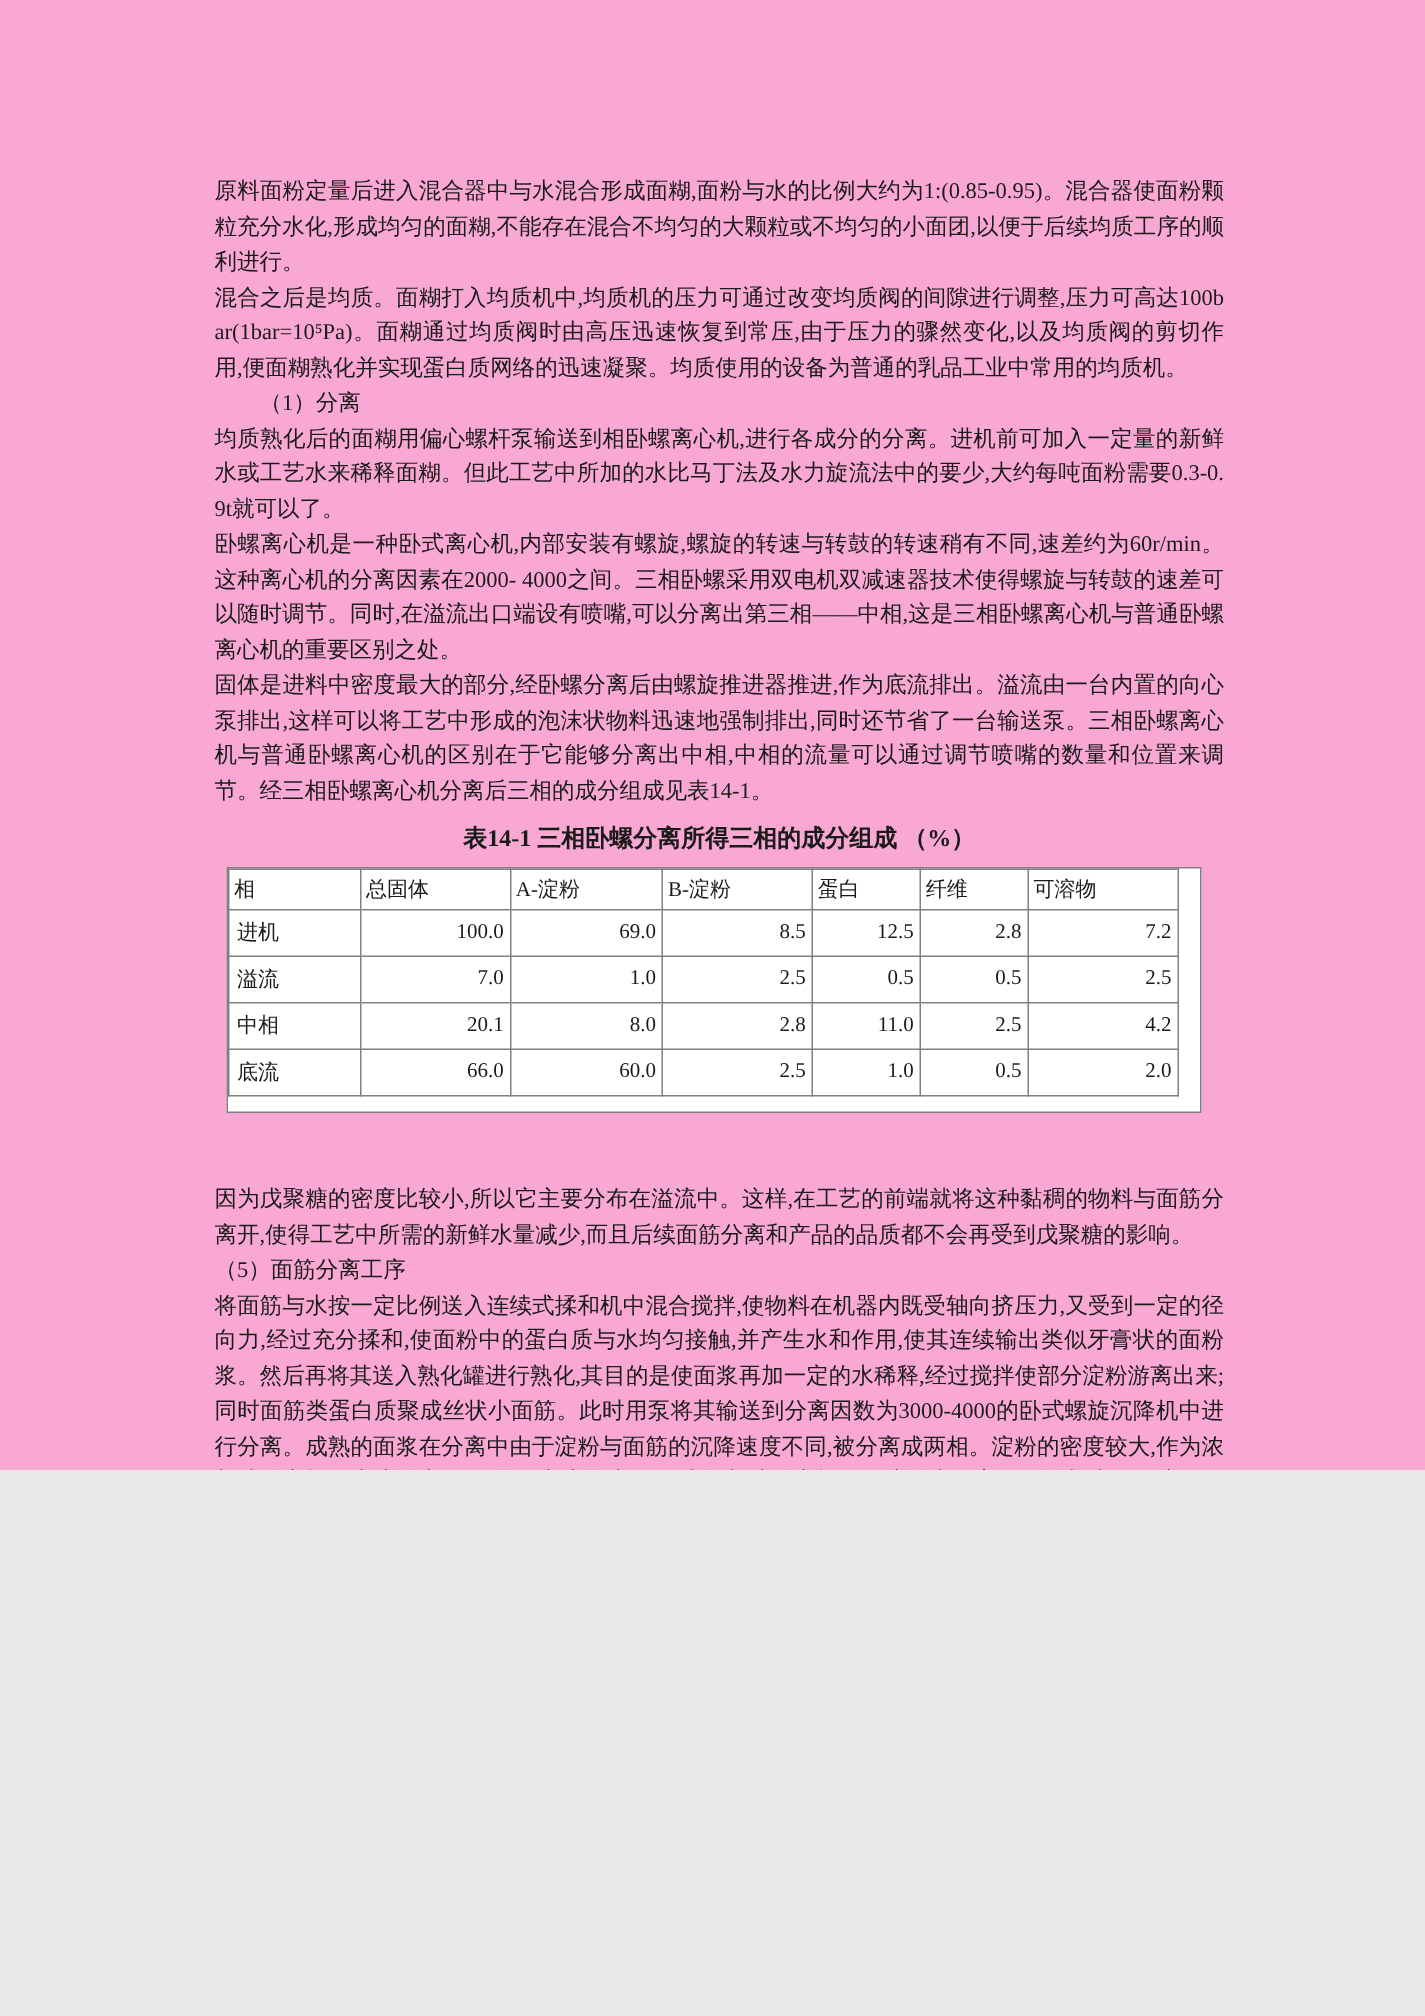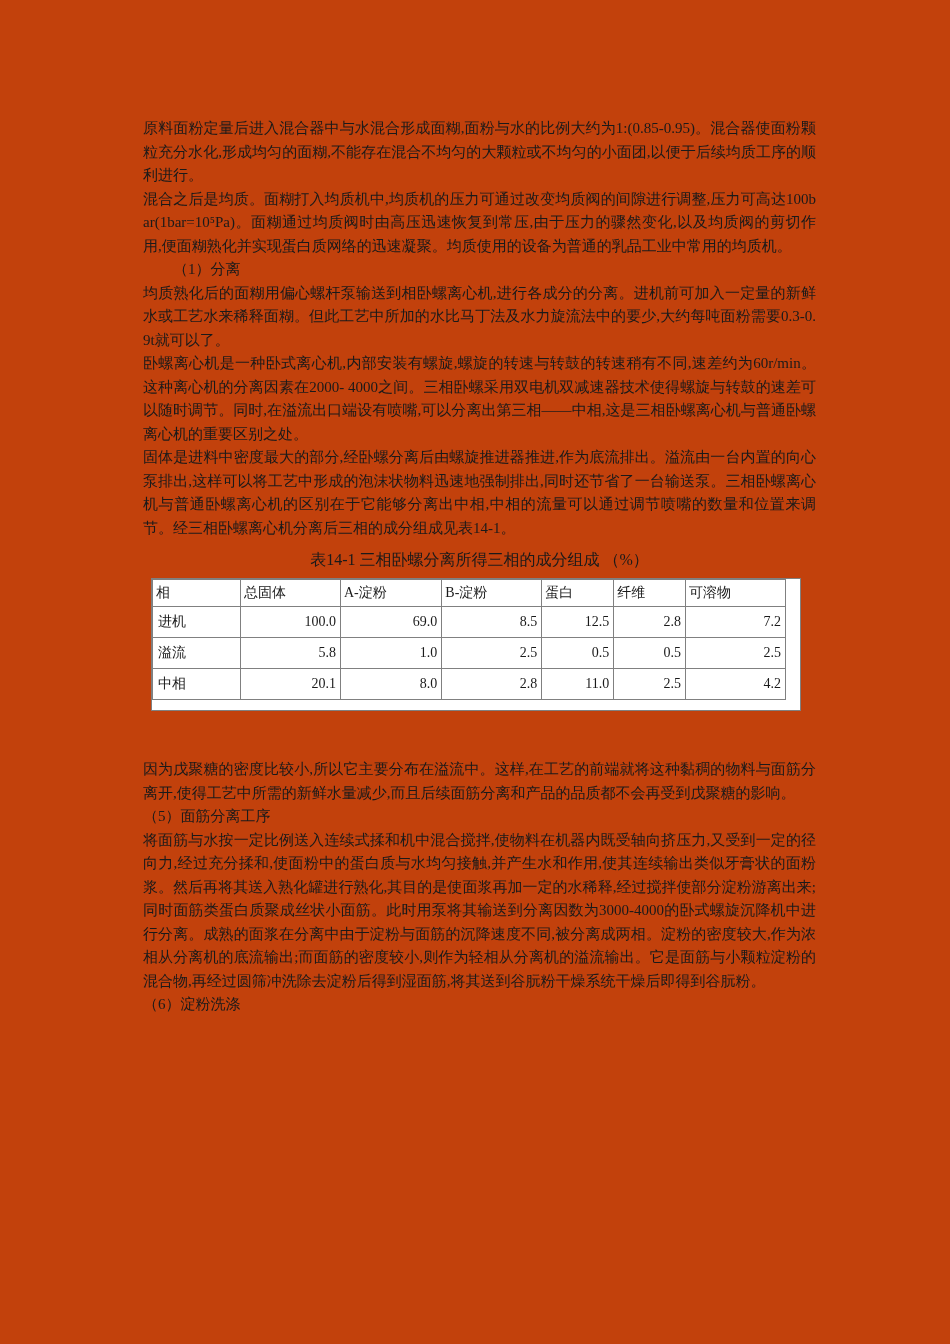--- a/index.html
+++ b/index.html
@@ -1,21 +1,21 @@
 <!DOCTYPE html>
 <html><head>
 <meta charset="utf-8">
 <style>
   html, body { margin: 0; padding: 0; background: #e8e8e8; }
   .page {
     position: relative;
     width: 950px;
-    height: 1344px;
+    height: 980px;
     margin: 0 auto;
-    background: #c2410c;
+    background: #f9a8d4;
     color: #1a1a1a;
     font-family: "Liberation Serif", "DejaVu Serif", serif;
     overflow: hidden;
   }
   .content {
     position: absolute;
     left: 143px;
     top: 117px;
     width: 673px;
   }
@@ -23,21 +23,21 @@
     margin: 0;
     font-size: 15px;
     line-height: 23.5px;
     text-align: justify;
     text-justify: inter-ideograph;
     word-break: break-all;
   }
   .table-title {
     margin: 9px 0 7px 0;
     font-size: 16px;
-    font-weight: normal;
+    font-weight: bold;
     text-align: center;
     line-height: 22px;
   }
   .table-outer {
     box-sizing: border-box;
     margin-left: 8px;
     width: 650px;
     border: 1px solid #808080;
     padding: 0 14px 10px 0;
     margin-bottom: 47px;
@@ -106,36 +106,45 @@
             <td class="label">进机</td>
             <td class="num">100.0</td>
             <td class="num">69.0</td>
             <td class="num">8.5</td>
             <td class="num">12.5</td>
             <td class="num">2.8</td>
             <td class="num">7.2</td>
           </tr>
           <tr>
             <td class="label">溢流</td>
-            <td class="num">5.8</td>
+            <td class="num">7.0</td>
             <td class="num">1.0</td>
             <td class="num">2.5</td>
             <td class="num">0.5</td>
             <td class="num">0.5</td>
             <td class="num">2.5</td>
           </tr>
           <tr>
             <td class="label">中相</td>
             <td class="num">20.1</td>
             <td class="num">8.0</td>
             <td class="num">2.8</td>
             <td class="num">11.0</td>
             <td class="num">2.5</td>
             <td class="num">4.2</td>
           </tr>
+          <tr>
+            <td class="label">底流</td>
+            <td class="num">66.0</td>
+            <td class="num">60.0</td>
+            <td class="num">2.5</td>
+            <td class="num">1.0</td>
+            <td class="num">0.5</td>
+            <td class="num">2.0</td>
+          </tr>
         </tbody>
       </table>
     </div>
 
     <p class="body">因为戊聚糖的密度比较小,所以它主要分布在溢流中。这样,在工艺的前端就将这种黏稠的物料与面筋分离开,使得工艺中所需的新鲜水量减少,而且后续面筋分离和产品的品质都不会再受到戊聚糖的影响。</p>
     <p class="body">（5）面筋分离工序</p>
     <p class="body">将面筋与水按一定比例送入连续式揉和机中混合搅拌,使物料在机器内既受轴向挤压力,又受到一定的径向力,经过充分揉和,使面粉中的蛋白质与水均匀接触,并产生水和作用,使其连续输出类似牙膏状的面粉浆。然后再将其送入熟化罐进行熟化,其目的是使面浆再加一定的水稀释,经过搅拌使部分淀粉游离出来;同时面筋类蛋白质聚成丝状小面筋。此时用泵将其输送到分离因数为3000-4000的卧式螺旋沉降机中进行分离。成熟的面浆在分离中由于淀粉与面筋的沉降速度不同,被分离成两相。淀粉的密度较大,作为浓相从分离机的底流输出;而面筋的密度较小,则作为轻相从分离机的溢流输出。它是面筋与小颗粒淀粉的混合物,再经过圆筛冲洗除去淀粉后得到湿面筋,将其送到谷朊粉干燥系统干燥后即得到谷朊粉。</p>
     <p class="body">（6）淀粉洗涤</p>
 
   </div>

